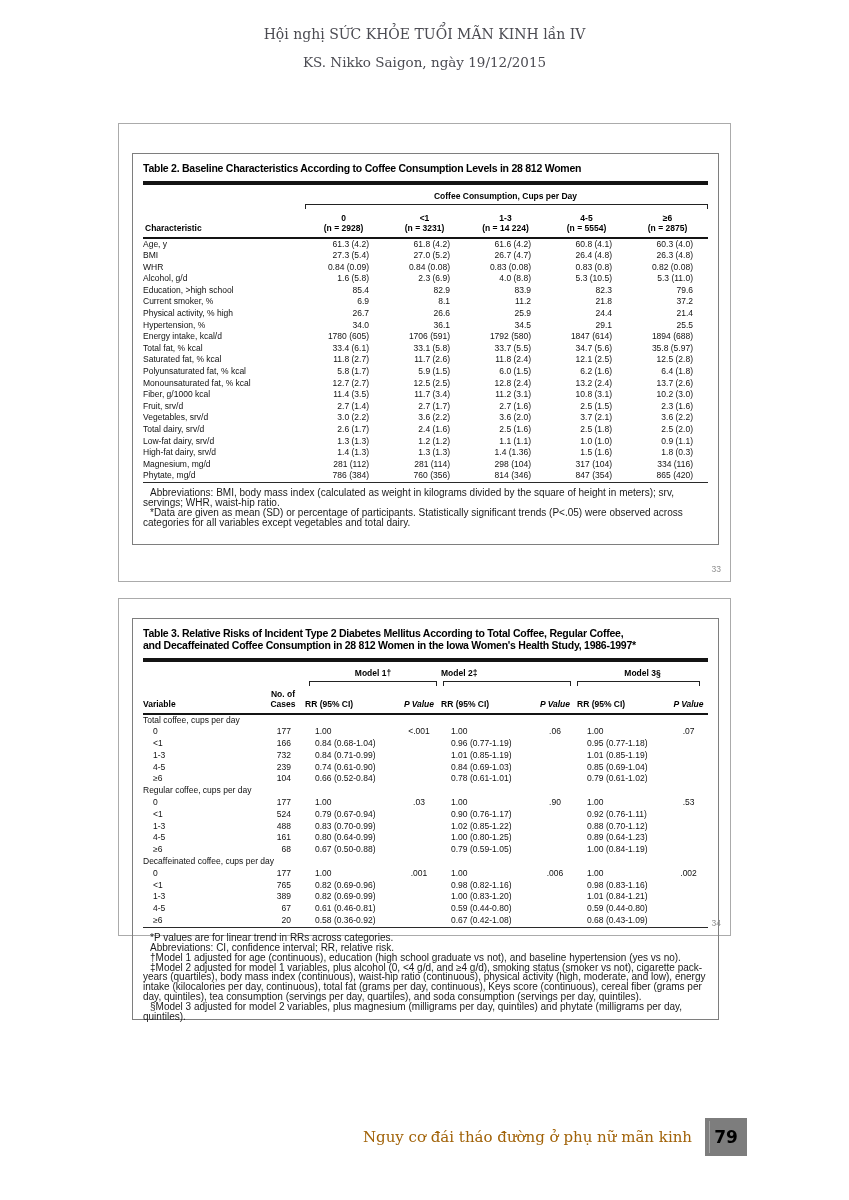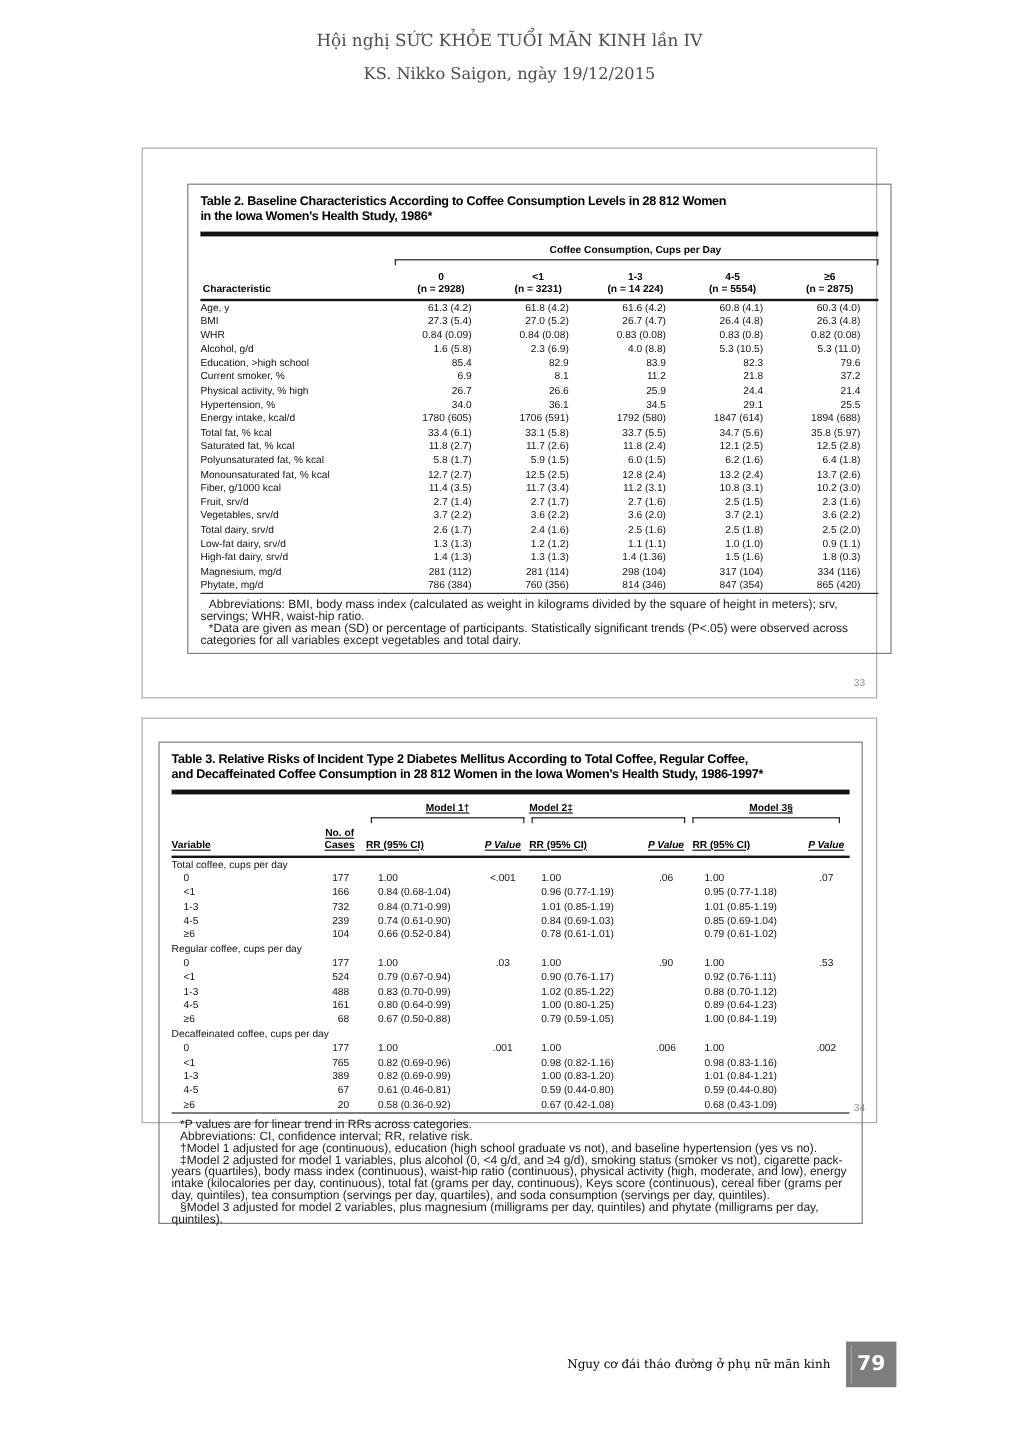--- a/index.html
+++ b/index.html
@@ -4,28 +4,28 @@
 <style>
   html,body{margin:0;padding:0;}
   body{width:849px;height:1200px;position:relative;background:#ffffff;overflow:hidden;
        font-family:"Liberation Sans",sans-serif;color:#1a1a1a;}
   
   .page-header{position:absolute;left:0;width:100%;text-align:center;
        font-family:"DejaVu Serif",serif;color:#4b4b52;}
   #hdr1{top:26px;font-size:14px;}
   #hdr2{top:54px;font-size:13.5px;}
   .page-footer{position:absolute;top:1118px;right:102px;display:flex;align-items:center;gap:13px;}
-  .footer-text{font-family:"DejaVu Serif",serif;font-size:10px;color:#000000;}
-  .footer-pagebox{width:42px;height:38px;background:#7d7d7d;color:#ffffff;display:flex;align-items:center;
+  .footer-text{font-family:"DejaVu Serif",serif;font-size:15px;color:#a16207;}
+  .footer-pagebox{width:42px;height:38px;background:#7d7d7d;color:#000000;display:flex;align-items:center;
        justify-content:center;font-size:17px;font-weight:bold;position:relative;
        font-family:"DejaVu Sans",sans-serif;}
   .footer-pagebox::before{content:"";position:absolute;left:4px;top:3px;bottom:3px;width:1px;background:#a2a2a2;}
   
   .slide{position:absolute;left:118px;width:613px;border:1px solid #ababab;background:#fff;box-sizing:border-box;}
-  #slide1{top:123px;height:459px;padding-left:24px;}
+  #slide1{top:123px;height:459px;}
   #slide2{top:598px;height:338px;}
   .scan{margin:0 13px;border:1px solid #7e7e7e;padding:8px 10px 6px;box-sizing:border-box;width:587px;}
   #scan1{margin-top:29px;height:392px;}
   #scan2{margin-top:19px;height:402px;}
   .slide-pageno{position:absolute;right:9px;bottom:7px;font-size:8.5px;color:#8f8f8f;}
   
   .t-title{font-weight:bold;font-size:10.5px;line-height:12px;letter-spacing:-0.25px;color:#000;}
   .rule-thick{height:4px;background:#141414;margin:7px 0 6px;}
   .rule-med{height:2px;background:#141414;}
   .rule-thin{height:1px;background:#2a2a2a;}
@@ -44,21 +44,21 @@
   .t2 td{line-height:11.6px;}
   .t3 td{line-height:11.8px;}
   .c-label{text-align:left;}
   .c-val{text-align:right;padding-right:15px;}
   .c-section{text-align:left;}
   .c-sub{padding-left:10px;}
   .c-cases{text-align:right;padding-right:14px;}
   .c-rr{padding-left:10px;}
   .c-p{text-align:center;}
   
-  .t3-head{position:relative;margin-top:2px;text-decoration:underline;}
+  .t3-head{position:relative;margin-top:2px;}
   .t3-r1{display:flex;}
   .t3-sp{width:162px;}
   .m1{width:136px;text-align:center;}
   .m2{width:136px;text-align:left;}
   .m3{width:131px;text-align:center;}
   .t3-brackets{display:flex;}
   .t3-brackets .bracket{margin-top:2px;}
   .bk1{margin-left:166px;width:126px;}
   .bk2{margin-left:6px;width:126px;}
   .bk3{margin-left:6px;width:121px;}
@@ -75,21 +75,20 @@
 </style>
 </head>
 <body>
 
 <div class="page-header" id="hdr1">Hội nghị SỨC KHỎE TUỔI MÃN KINH lần IV</div>
 <div class="page-header" id="hdr2">KS. Nikko Saigon, ngày 19/12/2015</div>
 
 <div class="slide" id="slide1">
   <div class="scan" id="scan1">
     <div class="t-title">Table 2. Baseline Characteristics According to Coffee Consumption Levels in 28 812 Women</div>
-    <div class="t-title">in the Iowa Women's Health Study, 1986*</div>
     <div class="rule-thick"></div>
 
     <div class="t2-head">
       <div class="t2-spanrow hd">Coffee Consumption, Cups per Day</div>
       <div class="bracket t2-bracket"></div>
       <div class="t2-cols">
         <div class="t2-col hd">
           <div>0</div>
             <div>(n = 2928)</div>
         </div>
@@ -239,21 +238,21 @@
           <tr>
             <td class="c-label">Fruit, srv/d</td>
             <td class="c-val">2.7 (1.4)</td>
             <td class="c-val">2.7 (1.7)</td>
             <td class="c-val">2.7 (1.6)</td>
             <td class="c-val">2.5 (1.5)</td>
             <td class="c-val">2.3 (1.6)</td>
           </tr>
           <tr>
             <td class="c-label">Vegetables, srv/d</td>
-            <td class="c-val">3.7 (2.2)</td>
+            <td class="c-val">3.0 (2.2)</td>
             <td class="c-val">3.6 (2.2)</td>
             <td class="c-val">3.6 (2.0)</td>
             <td class="c-val">3.7 (2.1)</td>
             <td class="c-val">3.6 (2.2)</td>
           </tr>
           <tr>
             <td class="c-label">Total dairy, srv/d</td>
             <td class="c-val">2.6 (1.7)</td>
             <td class="c-val">2.4 (1.6)</td>
             <td class="c-val">2.5 (1.6)</td>

